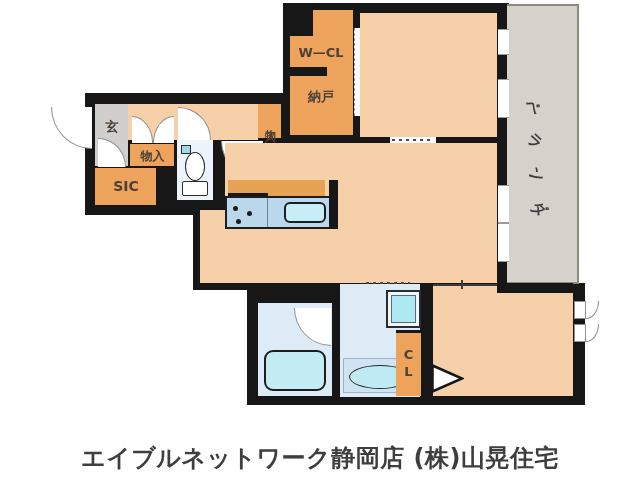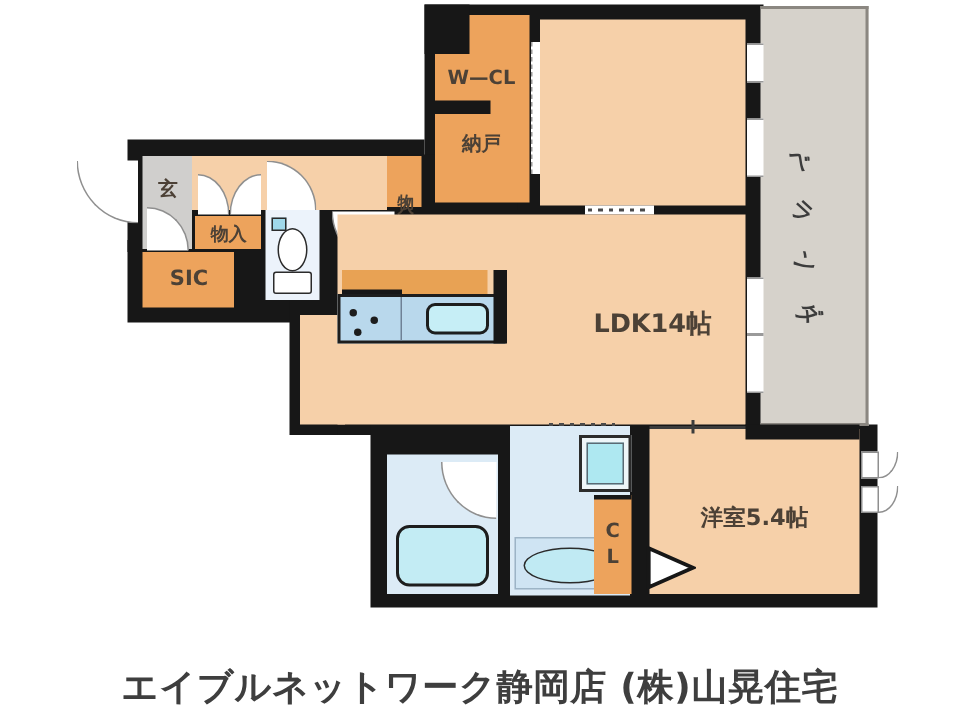--- a/index.html
+++ b/index.html
@@ -105,21 +105,20 @@
   <div class="abs" style="left:181px;top:145px;width:10px;height:9px;background:#9fd8ea;border:1px solid #2b2b2b;"></div>
   <div class="abs" style="left:185px;top:152px;width:20px;height:29px;background:#ffffff;border:1.5px solid #2b2b2b;border-radius:50%;"></div>
   <div class="abs" style="left:182px;top:181px;width:26px;height:15px;background:#ffffff;border:1.5px solid #2b2b2b;border-radius:2px;"></div>
 
   <div class="abs pie tr" style="left:178px;top:107px;width:33px;height:33px;"></div>
 
   <div class="abs pie bl" style="left:221px;top:141px;width:42px;height:39px;"></div>
 
   <div class="abs floor-peach" style="left:225px;top:143px;width:272px;height:140px;"></div>
   <div class="abs floor-peach" style="left:200px;top:210px;width:30px;height:73px;"></div>
-  <div class="abs lbl" style="left:370px;top:206px;width:130px;height:20px;font-size:17px;">LDK14帖</div>
 
   <div class="abs" style="left:228px;top:180px;width:97px;height:16px;background:#e8a254;"></div>
   <div class="abs wall" style="left:228px;top:193px;width:40px;height:7px;"></div>
   <div class="abs" style="left:225px;top:196px;width:112px;height:33px;background:#b9d8ec;border:2px solid #1d1d1d;"></div>
   <div class="abs" style="left:267px;top:198px;width:1px;height:29px;background:#6f8196;"></div>
   <div class="abs" style="left:284px;top:202px;width:42px;height:21px;background:#c6eef6;border:2px solid #1d1d1d;border-radius:6px;"></div>
   <div class="abs" style="left:233px;top:206px;width:5px;height:5px;background:#1d1d1d;border-radius:50%;"></div>
   <div class="abs" style="left:247px;top:211px;width:5px;height:5px;background:#1d1d1d;border-radius:50%;"></div>
   <div class="abs" style="left:236px;top:219px;width:5px;height:5px;background:#1d1d1d;border-radius:50%;"></div>
   <div class="abs wall" style="left:329px;top:180px;width:9px;height:49px;"></div>
@@ -142,21 +141,20 @@
   <div class="abs" style="left:343px;top:358px;width:75px;height:35px;background:#cfe4f3;border:1px solid #9db4c6;"></div>
   <div class="abs" style="left:349px;top:365px;width:62px;height:24px;background:#c0eaf3;border:1.5px solid #2b2b2b;border-radius:50%;"></div>
 
   <div class="abs floor-orange" style="left:396px;top:330px;width:25px;height:66px;border-top:3px solid #171717;"></div>
   <div class="abs v-lbl" style="left:398px;top:338px;width:21px;height:52px;font-size:13px;">CL</div>
 
   <div class="abs floor-peach" style="left:433px;top:286px;width:140px;height:110px;"></div>
   <div class="abs wall" style="left:497px;top:283px;width:76px;height:10px;"></div>
   <div class="abs" style="left:433px;top:284px;width:64px;height:2px;background:#3c3c3c;"></div>
   <div class="abs" style="left:461px;top:280px;width:2px;height:9px;background:#3c3c3c;"></div>
-  <div class="abs lbl" style="left:433px;top:336px;width:140px;height:18px;font-size:15px;">洋室5.4帖</div>
 
   <svg class="abs" style="left:431px;top:364px;" width="33" height="29" viewBox="0 0 33 29">
     <polygon points="1.5,1.5 31,14.5 1.5,27.5" fill="#ffffff" stroke="#171717" stroke-width="2.5"></polygon>
   </svg>
 
   <div class="abs win" style="left:574px;top:301px;width:12px;height:18px;border:1px solid #8f8f8f;"></div>
   <div class="abs pie br" style="left:586px;top:301px;width:13px;height:18px;"></div>
   <div class="abs win" style="left:574px;top:324px;width:12px;height:18px;border:1px solid #8f8f8f;"></div>
   <div class="abs pie br" style="left:586px;top:324px;width:13px;height:18px;"></div>
 

